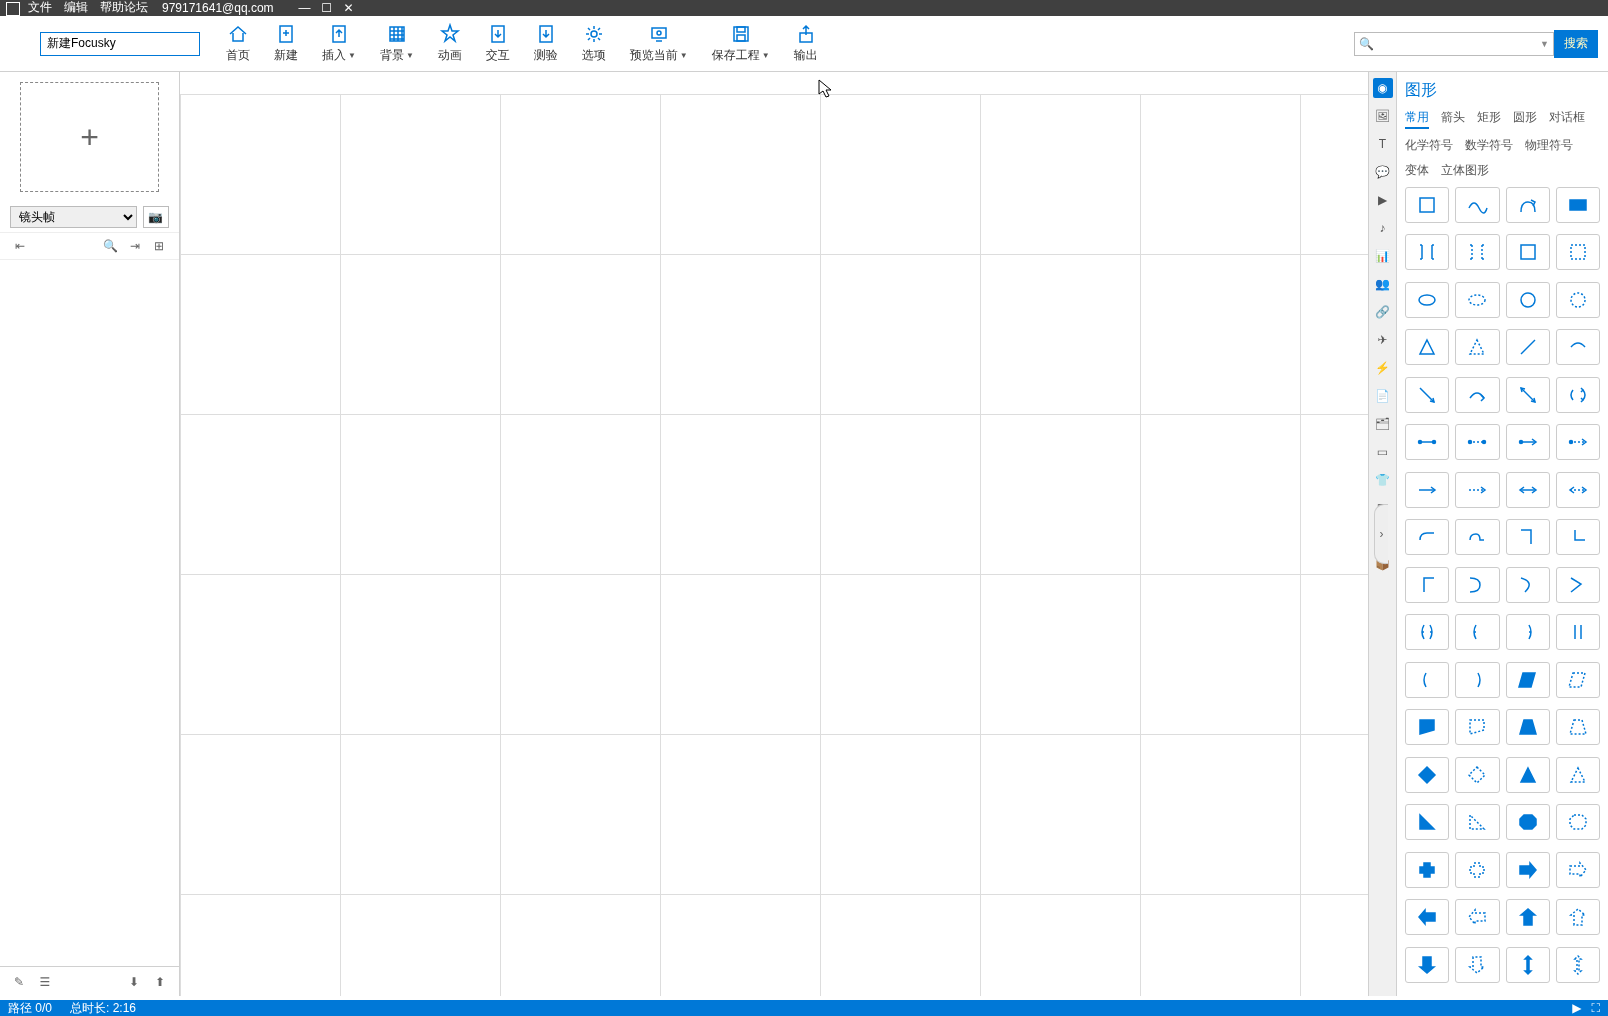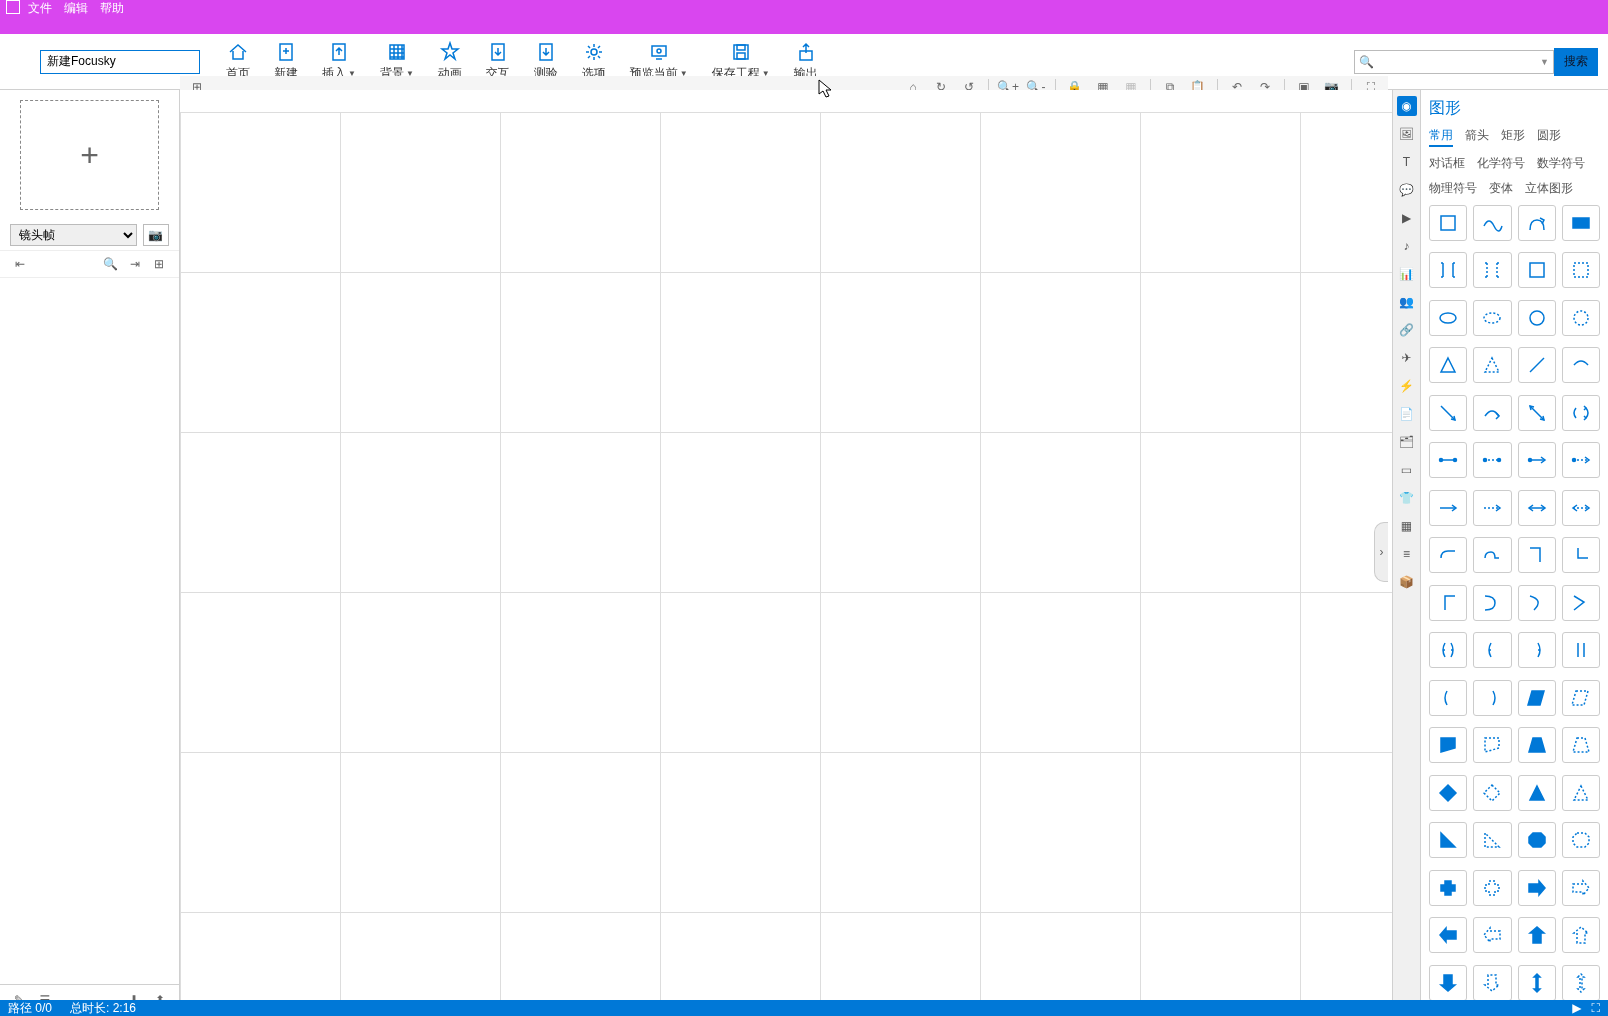--- a/index.html
+++ b/index.html
@@ -1,57 +1,57 @@
 <!DOCTYPE html>
 <html><head>
 <meta charset="utf-8">
 <style>
 *{margin:0;padding:0;box-sizing:border-box;font-family:"Microsoft YaHei",Arial,sans-serif;font-size:12px;}
 body{background:#fff;width:1608px;height:1016px;overflow:hidden;position:relative;}
-.titlebar{height:34px;background:#d946ef;color:#fff;display:flex;align-items:flex-start;padding:0 6px;}
+.titlebar{height:16px;background:#404040;color:#fff;display:flex;align-items:flex-end;padding:0 6px;}
 .titlebar .app-icon{width:14px;height:14px;border:1px solid #fff;margin-right:8px;}
 .titlebar .menus{display:flex;gap:12px;}
 .titlebar .menus span{cursor:default;}
 .titlebar .title{flex:1;text-align:center;}
 .titlebar .right{display:flex;gap:14px;align-items:center;margin-top:44px;}
 .titlebar .winbtns{display:flex;gap:8px;margin-left:10px;}
 .titlebar .winbtns div{width:14px;height:14px;display:flex;align-items:center;justify-content:center;}
 .ribbon{height:56px;background:#fff;border-bottom:1px solid #d0d0d0;display:flex;align-items:center;padding:8px 10px;gap:8px;}
 .titlebox{width:160px;height:24px;border:1px solid #0078d7;padding:2px 6px;display:flex;align-items:center;margin-left:30px;}
 .ribbon-items{display:flex;gap:24px;margin-left:18px;}
 .ribbon-item{display:flex;flex-direction:column;align-items:center;gap:2px;cursor:default;color:#333;}
 .ribbon-item .ic{width:22px;height:22px;display:flex;align-items:center;justify-content:center;color:#0078d7;}
 .ribbon-item .lbl{font-size:12px;display:flex;align-items:center;gap:2px;}
 .ribbon-item .caret{font-size:8px;color:#555;}
 .searchbox{margin-left:auto;display:flex;align-items:center;}
 .searchbox .sinput{width:200px;height:24px;border:1px solid #bbb;display:flex;align-items:center;padding:0 4px;color:#888;background:#fff;}
 .searchbox .sinput .mag{margin-right:4px;color:#888;}
 .searchbox .sinput .dd{margin-left:auto;font-size:9px;}
-.searchbox button{height:28px;background:#0078d7;color:#0f172a;border:none;padding:0 10px;}
+.searchbox button{height:28px;background:#0078d7;color:#fef9c3;border:none;padding:0 10px;}
 .toolbar2{height:22px;border-bottom:1px solid #d0d0d0;display:flex;align-items:center;padding:0 6px;gap:6px;background:#f5f5f5;position:absolute;left:180px;top:76px;right:220px;}
 .toolbar2 .sp{width:1px;height:16px;background:#ccc;margin:0 2px;}
 .toolbar2 .tb{width:22px;height:18px;display:flex;align-items:center;justify-content:center;color:#666;}
 .main{display:flex;height:calc(100% - 20px - 56px - 16px);position:relative;}
 .leftpanel{width:180px;border-right:1px solid #d0d0d0;display:flex;flex-direction:column;background:#fff;}
 .addframe{margin:10px 20px;height:110px;border:1px dashed #888;display:flex;align-items:center;justify-content:center;}
 .addframe .plus{font-size:32px;color:#666;font-weight:200;}
 .framectl{display:flex;align-items:center;gap:6px;padding:4px 10px;}
 .framectl select{flex:1;height:22px;border:1px solid #bbb;padding:0 4px;}
 .framectl .cam{width:26px;height:22px;border:1px solid #bbb;display:flex;align-items:center;justify-content:center;}
 .navrow{display:flex;align-items:center;gap:4px;padding:4px 10px;border-top:1px solid #eee;border-bottom:1px solid #eee;}
 .navrow .nb{width:20px;height:18px;display:flex;align-items:center;justify-content:center;color:#666;border:1px solid transparent;}
 .leftbottom{margin-top:auto;height:30px;border-top:1px solid #d0d0d0;display:flex;align-items:center;gap:4px;padding:0 8px;}
 .leftbottom .bb{width:22px;height:20px;display:flex;align-items:center;justify-content:center;color:#666;}
 .canvas{flex:1;position:relative;background:#fff;overflow:hidden;}
 .canvas .grid{position:absolute;inset:22px 0 0 0;background-image:linear-gradient(#ddd 1px,transparent 1px),linear-gradient(90deg,#ddd 1px,transparent 1px);background-size:160px 160px;}
 .rightstrip{width:28px;background:#f0f0f0;border-left:1px solid #d0d0d0;display:flex;flex-direction:column;align-items:center;padding-top:6px;gap:8px;}
 .rightstrip .rs{width:20px;height:20px;display:flex;align-items:center;justify-content:center;color:#555;}
 .rightstrip .rs.active{background:#0078d7;color:#fff;border-radius:2px;}
 .collapse-tab{position:absolute;right:220px;top:50%;transform:translateY(-50%);width:14px;height:60px;background:#eee;border:1px solid #ccc;border-right:none;display:flex;align-items:center;justify-content:center;border-radius:10px 0 0 10px;color:#666;}
-.shapepanel{width:188px;border-left:1px solid #d0d0d0;background:#fff;display:flex;flex-direction:column;padding:8px;}
+.shapepanel{width:212px;border-left:1px solid #d0d0d0;background:#fff;display:flex;flex-direction:column;padding:8px;}
 .shapepanel h3{color:#0078d7;font-size:16px;font-weight:normal;margin-bottom:8px;}
 .tabs{display:flex;flex-wrap:wrap;gap:8px 12px;margin-bottom:8px;}
 .tabs span{color:#555;cursor:default;}
 .tabs span.active{color:#0078d7;border-bottom:2px solid #0078d7;padding-bottom:1px;}
 .shapegrid{display:grid;grid-template-columns:repeat(4,1fr);gap:6px;overflow-y:auto;flex:1;}
 .shapegrid .sh{height:36px;border:1px solid #ccc;border-radius:3px;display:flex;align-items:center;justify-content:center;color:#0078d7;}
 .shapegrid .sh svg{width:22px;height:22px;stroke:#0078d7;fill:none;stroke-width:1.5;}
 .statusbar{height:16px;background:#0078d7;color:#fff;display:flex;align-items:center;padding:0 8px;gap:18px;font-size:11px;position:absolute;bottom:0;left:0;right:0;}
 .statusbar .right{margin-left:auto;display:flex;gap:10px;}
 .cursor{position:absolute;left:818px;top:79px;pointer-events:none;z-index:999;}

